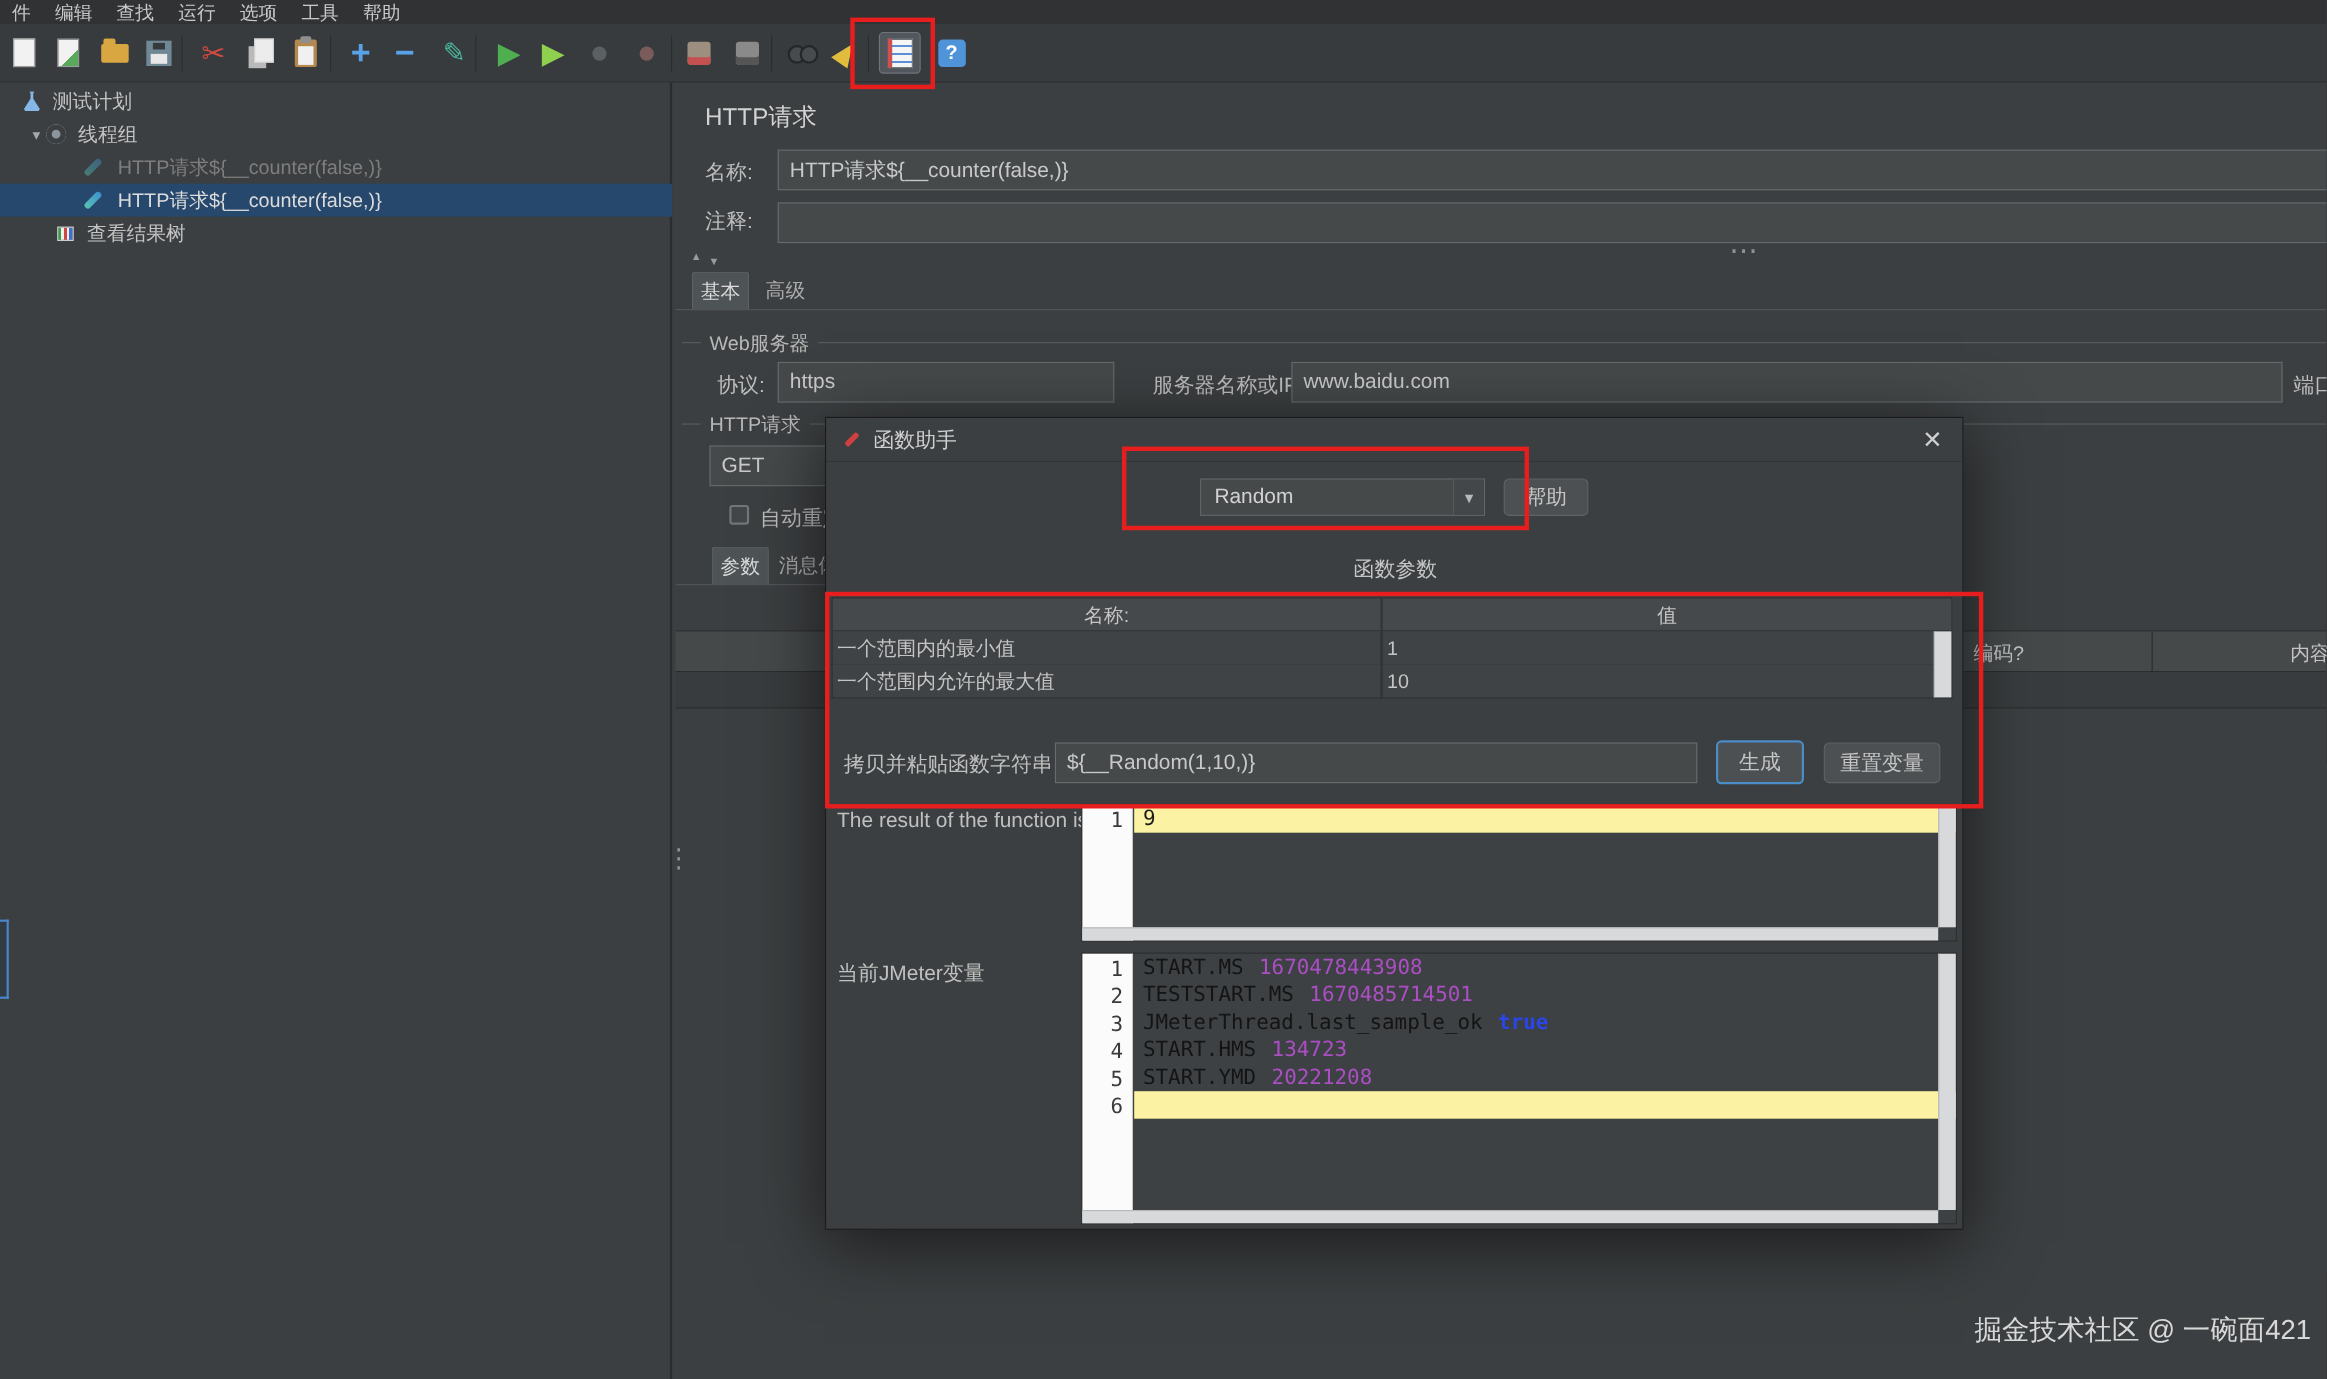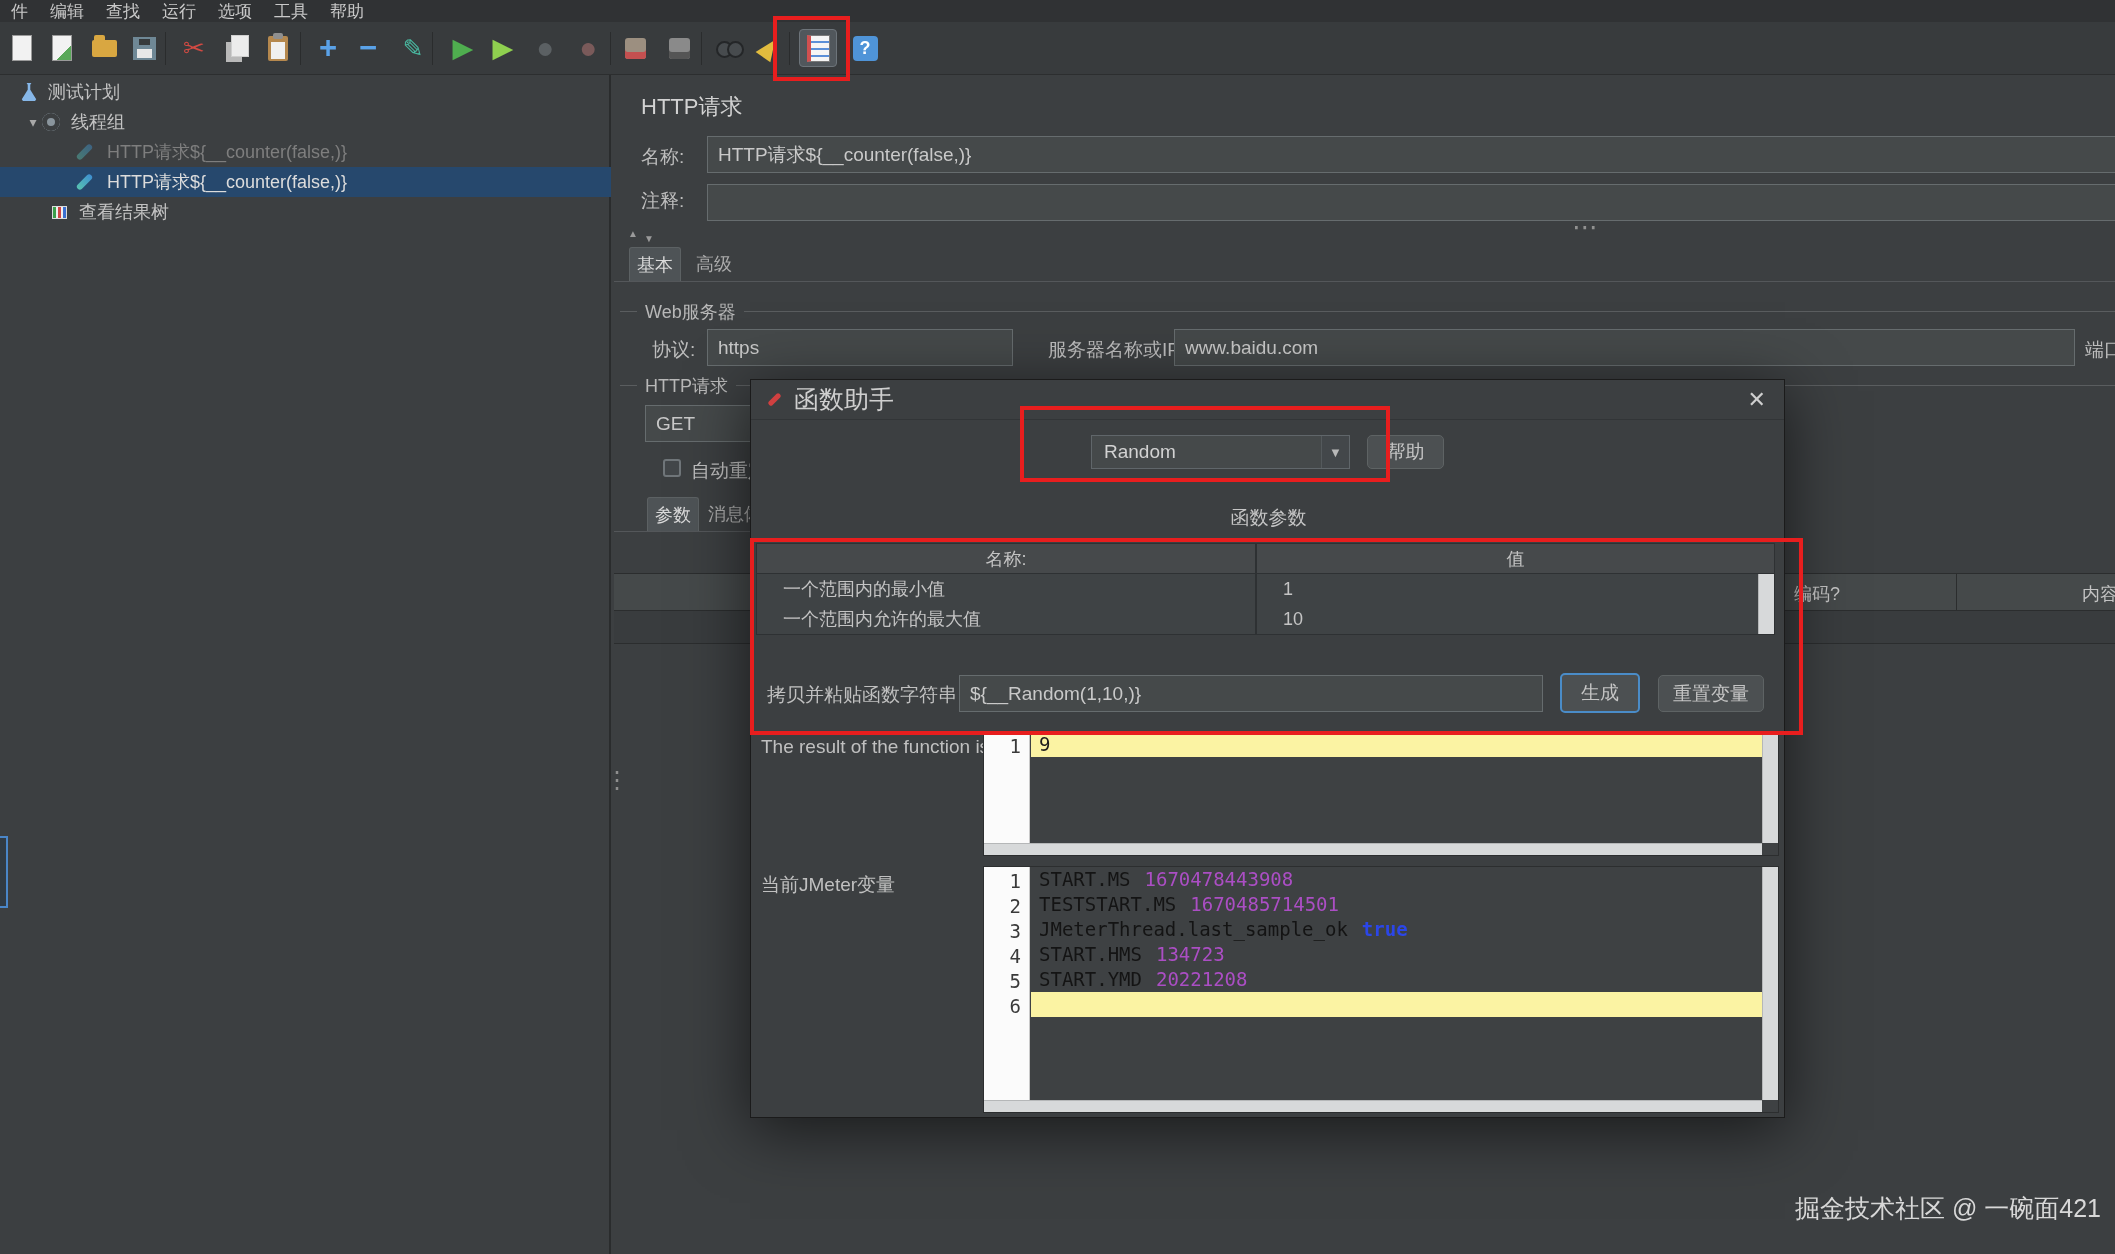--- a/index.html
+++ b/index.html
@@ -100,21 +100,21 @@
     margin:0 12px 0 16px; }
   .combo { position:absolute; left:340px; top:55px; width:259px; height:34px; background:#45494a;
     border:1px solid #60666a; display:flex; align-items:center; color:#d2d2d2; }
   .combo .txt { padding-left:12px; flex:1; }
   .combo .arr { width:28px; height:100%; background:#43474a; border-left:1px solid #54595c;
     display:flex; align-items:center; justify-content:center; font-size:13px; color:#b8b8b8; }
   .ftable { position:absolute; left:5px; top:163px; width:1019px; height:92px; font-size:18px; }
   .fth { position:absolute; top:0; height:31px; background:#46494b; border:1px solid #2e3133;
     display:flex; align-items:center; justify-content:center; color:#c4c4c4; }
   .ftd { position:absolute; background:#3f4345; border-left:1px solid #2e3133; border-right:1px solid #2e3133;
-    border-bottom:1px solid #2e3133; display:flex; align-items:center; padding-left:26px; color:#c4c4c4; }
+    border-bottom:1px solid #2e3133; display:flex; align-items:center; padding-left:4px; color:#c4c4c4; }
   .ftable-scroll { position:absolute; right:1px; top:31px; width:16px; height:60px; background:#d7d9da; border-left:1px solid #b5b7b8; }
   
   .editor { position:absolute; background:#3e4143; border:1px solid #2c2e2f;
     font-family:"DejaVu Sans Mono","Liberation Mono",monospace; font-size:19px; }
   .gutter { position:absolute; left:0; top:0; bottom:0; width:46px; background:#fbfbfb;
     border-right:1px solid #c9c9c9; color:#3a3a3a; text-align:right; padding:2px 8px 0 0; }
   .gnum { display:block; height:25px; line-height:25px; }
   .econtent { position:absolute; left:47px; right:0; top:0; bottom:0; overflow:hidden; }
   .eline { height:25px; line-height:25px; padding-left:8px; white-space:pre; display:flex; align-items:center; }
   .cur { background:#fbf3a3; color:#1c1c1c; }
@@ -282,21 +282,21 @@
 <div class="thead">
   <span class="abs" style="left:1160px; top:8px; width:86px; text-align:center; font-size:18px; color:#c4c4c4">编码?</span>
   <div class="abs" style="left:1342px; top:0; width:1px; height:38px; background:#2b2d2e"></div>
   <span class="abs" style="left:1468px; top:8px; font-size:18px; color:#c4c4c4; white-space:nowrap">内容类型</span>
 </div>
 <div class="tbody-strip"></div>
 
 <div id="dialog">
   <div id="dlg-titlebar">
     <span class="dlg-icon"></span>
-    <span style="font-size:25px; color:#cfcfcf">函数助手</span>
+    <span style="font-size:19px; color:#cfcfcf">函数助手</span>
     <span style="position:absolute; right:18px; top:7px; font-size:22px; color:#cfcfcf">✕</span>
   </div>
 
   <div class="combo">
     <span class="txt">Random</span>
     <span class="arr">▼</span>
   </div>
   <div class="btn" style="left:616px; top:55px; width:77px; height:34px; position:absolute">帮助</div>
 
   <div class="abs" style="left:0; top:125px; width:1035px; text-align:center; font-size:19px; color:#c6c6c6">函数参数</div>

